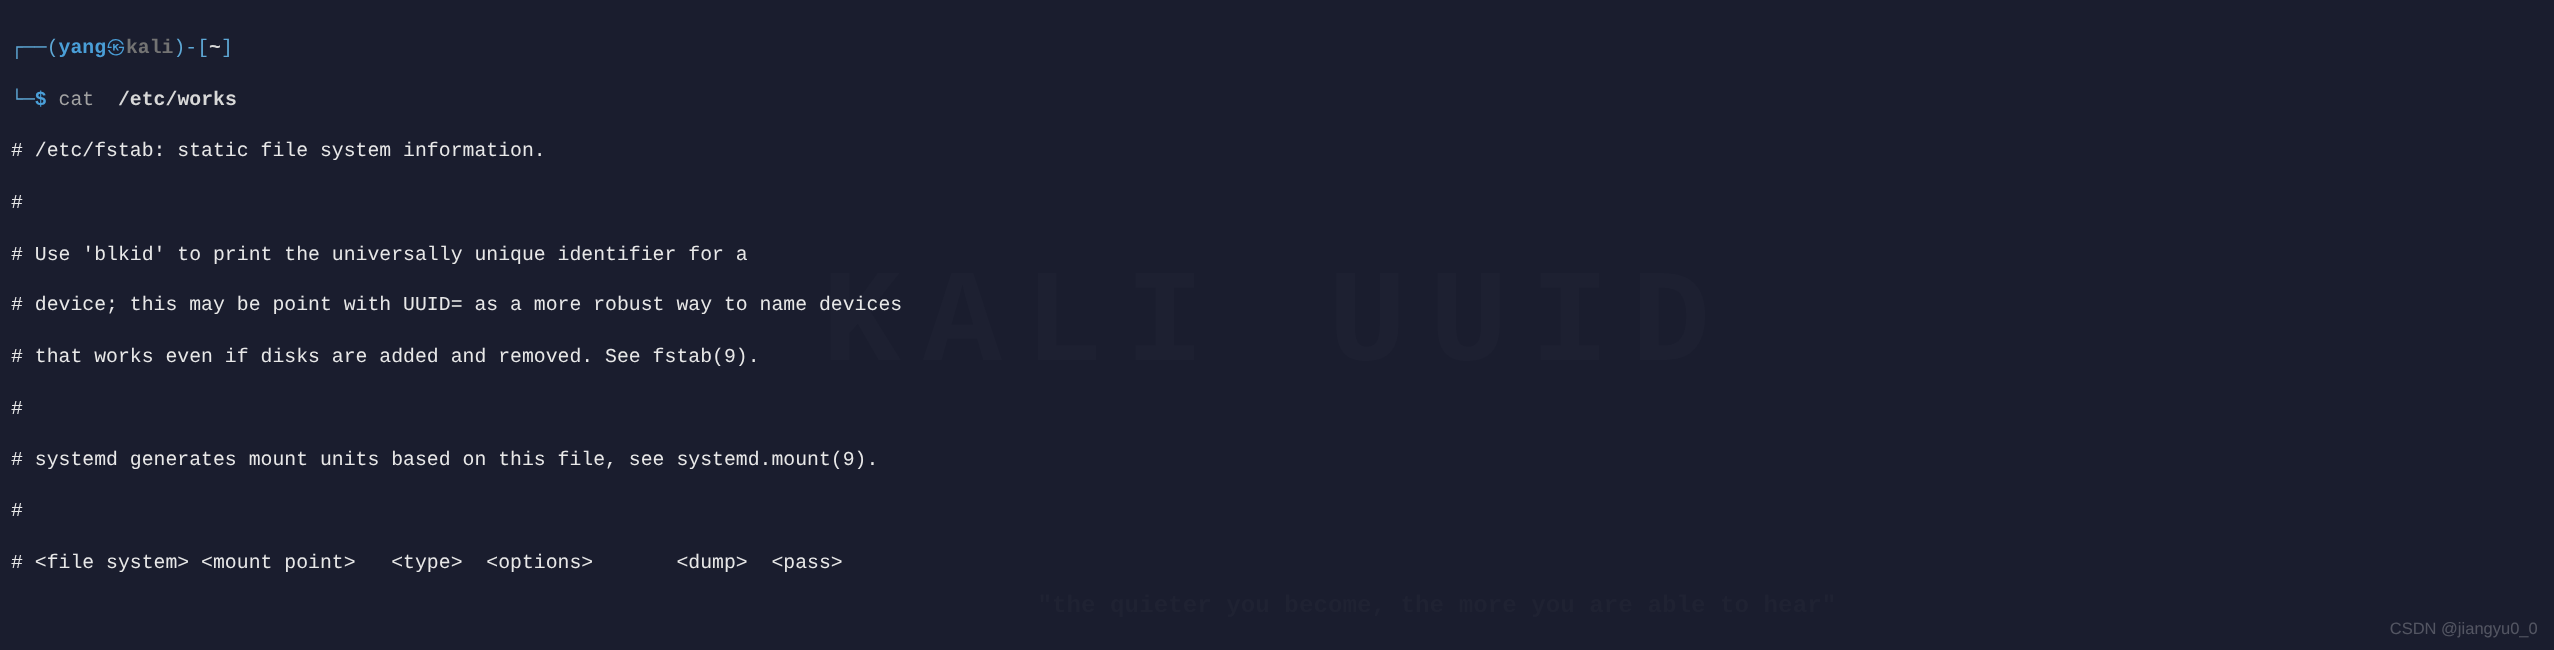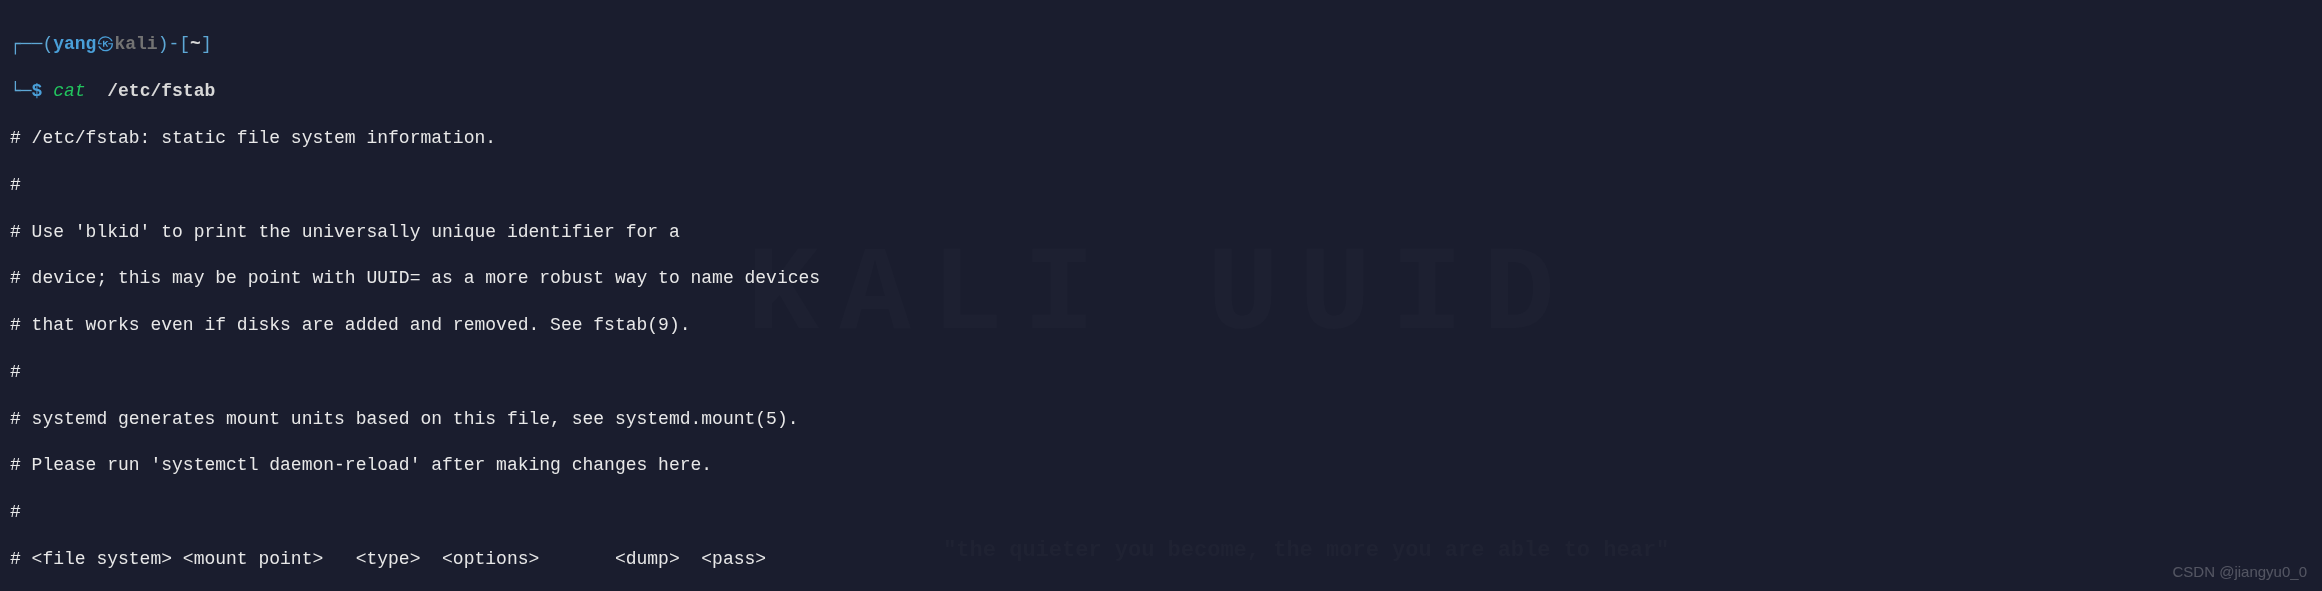--- a/index.html
+++ b/index.html
@@ -44,22 +44,21 @@
     }
     .prompt-path {
       color: #d8d8d8;
       font-weight: bold;
     }
     .prompt-dollar {
       color: #4a9fd8;
       font-weight: bold;
     }
     .command-cmd {
-      color: #22c55e;
-      font-style: italic;
+      color: #a3a3a3;
     }
     .command-arg {
       color: #d8d8d8;
       font-weight: bold;
     }
     .output-line {
       color: #e8e8e8;
       display: block;
     }
     .watermark-bg {
@@ -98,29 +97,28 @@
     }
   </style>
 </head>
 <body>
 
 <div class="watermark-bg">KALI UUID</div>
 <div class="watermark-tagline">"the quieter you become, the more you are able to hear"</div>
 
 <div class="terminal">
 <span class="prompt-line"><span class="prompt-bracket">┌──(</span><span class="prompt-user">yang</span><span class="prompt-circle">㉿</span><span class="prompt-host">kali</span><span class="prompt-bracket">)</span><span class="prompt-bracket">-</span><span class="prompt-bracket">[</span><span class="prompt-path">~</span><span class="prompt-bracket">]</span></span>
-<span class="prompt-line"><span class="prompt-bracket">└─</span><span class="prompt-dollar">$</span> <span class="command-cmd">cat</span>  <span class="command-arg">/etc/fstab</span></span>
+<span class="prompt-line"><span class="prompt-bracket">└─</span><span class="prompt-dollar">$</span> <span class="command-cmd">cat</span>  <span class="command-arg">/etc/works</span></span>
 <span class="output-line"># /etc/fstab: static file system information.</span>
 <span class="output-line">#</span>
 <span class="output-line"># Use 'blkid' to print the universally unique identifier for a</span>
 <span class="output-line"># device; this may be point with UUID= as a more robust way to name devices</span>
 <span class="output-line"># that works even if disks are added and removed. See fstab(9).</span>
 <span class="output-line">#</span>
-<span class="output-line"># systemd generates mount units based on this file, see systemd.mount(5).</span>
-<span class="output-line"># Please run 'systemctl daemon-reload' after making changes here.</span>
+<span class="output-line"># systemd generates mount units based on this file, see systemd.mount(9).</span>
 <span class="output-line">#</span>
 <span class="output-line"># &lt;file system&gt; &lt;mount point&gt;   &lt;type&gt;  &lt;options&gt;       &lt;dump&gt;  &lt;pass&gt;</span>
 
 
 
 
 
 </div>
 
 <div class="csdn-watermark">CSDN @jiangyu0_0</div>

